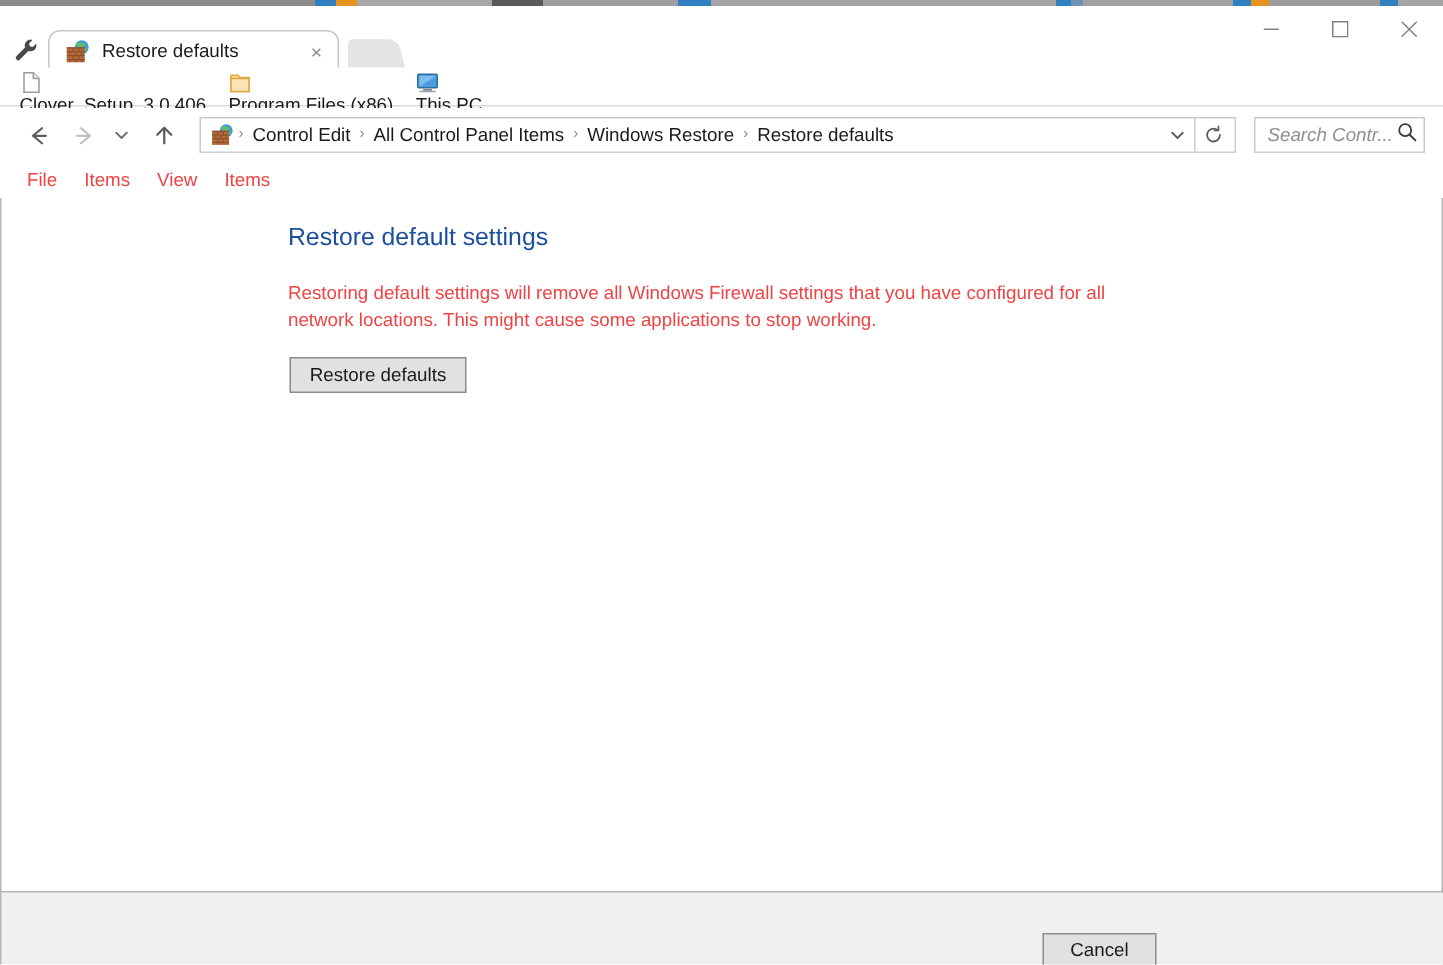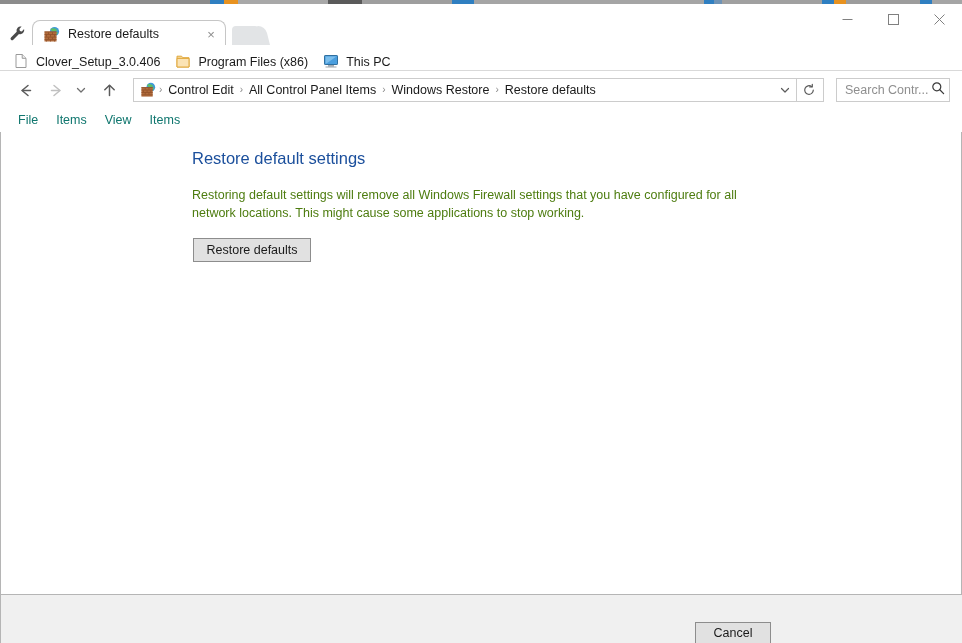--- a/index.html
+++ b/index.html
@@ -130,27 +130,28 @@
     top: 45px; left: 0;
     width: 962px; height: 26px;
     background: #ffffff;
     display: flex;
     align-items: center;
     padding-left: 9px;
     border-bottom: 1px solid #d9d9d9;
   }
   .bm {
     display: flex;
-    align-items: flex-end;
+    align-items: flex-start;
     height: 22px;
     padding: 0 7px 0 4px;
     margin-right: 4px;
     font-size: 12.5px;
     color: #1a1a1a;
     white-space: nowrap;
+    flex-direction: column;
   }
   .bm-icon {
     width: 16px; height: 16px;
     flex: 0 0 16px;
     margin-right: 7px;
     position: relative;
   }
 
   
   .addrbar {
@@ -220,20 +221,21 @@
   }
   .searchbox {
     width: 114px; height: 24px;
     margin-left: 12px; margin-right: 12px;
     background: #ffffff;
     border: 1px solid #cccccc;
     display: flex;
     align-items: center;
     padding: 0 4px 0 8px;
     flex: 0 0 114px;
+    font-style: italic;
   }
   .search-ph {
     flex: 1 1 auto;
     font-size: 12.5px;
     color: #8f8f8f;
     white-space: nowrap;
     overflow: hidden;
     line-height: 1;
   }
 
@@ -242,21 +244,21 @@
     position: absolute;
     top: 108px; left: 0;
     width: 962px; height: 24px;
     background: #ffffff;
     display: flex;
     align-items: center;
     padding-left: 9px;
   }
   .menu-item {
     font-size: 12.5px;
-    color: #0f766e;
+    color: #ef4444;
     padding: 3px 9px;
     line-height: 1;
   }
 
   
   .content {
     position: absolute;
     top: 132px; left: 0;
     width: 962px; height: 462px;
     background: #ffffff;
@@ -269,21 +271,21 @@
     color: #1b4f9c;
     line-height: 1;
     white-space: nowrap;
     text-align: right;
   }
   .page-desc {
     position: absolute;
     left: 191px; top: 55px;
     width: 580px;
     font-size: 12.5px;
-    color: #4d7c0f;
+    color: #ef4444;
     line-height: 17.5px;
   }
   .btn-restore {
     position: absolute;
     left: 192px; top: 106px;
     width: 118px; height: 24px;
     background: #e1e1e1;
     border: 1px solid #8d8d8d;
     font-size: 12.5px;
     font-family: "Liberation Sans", sans-serif;

